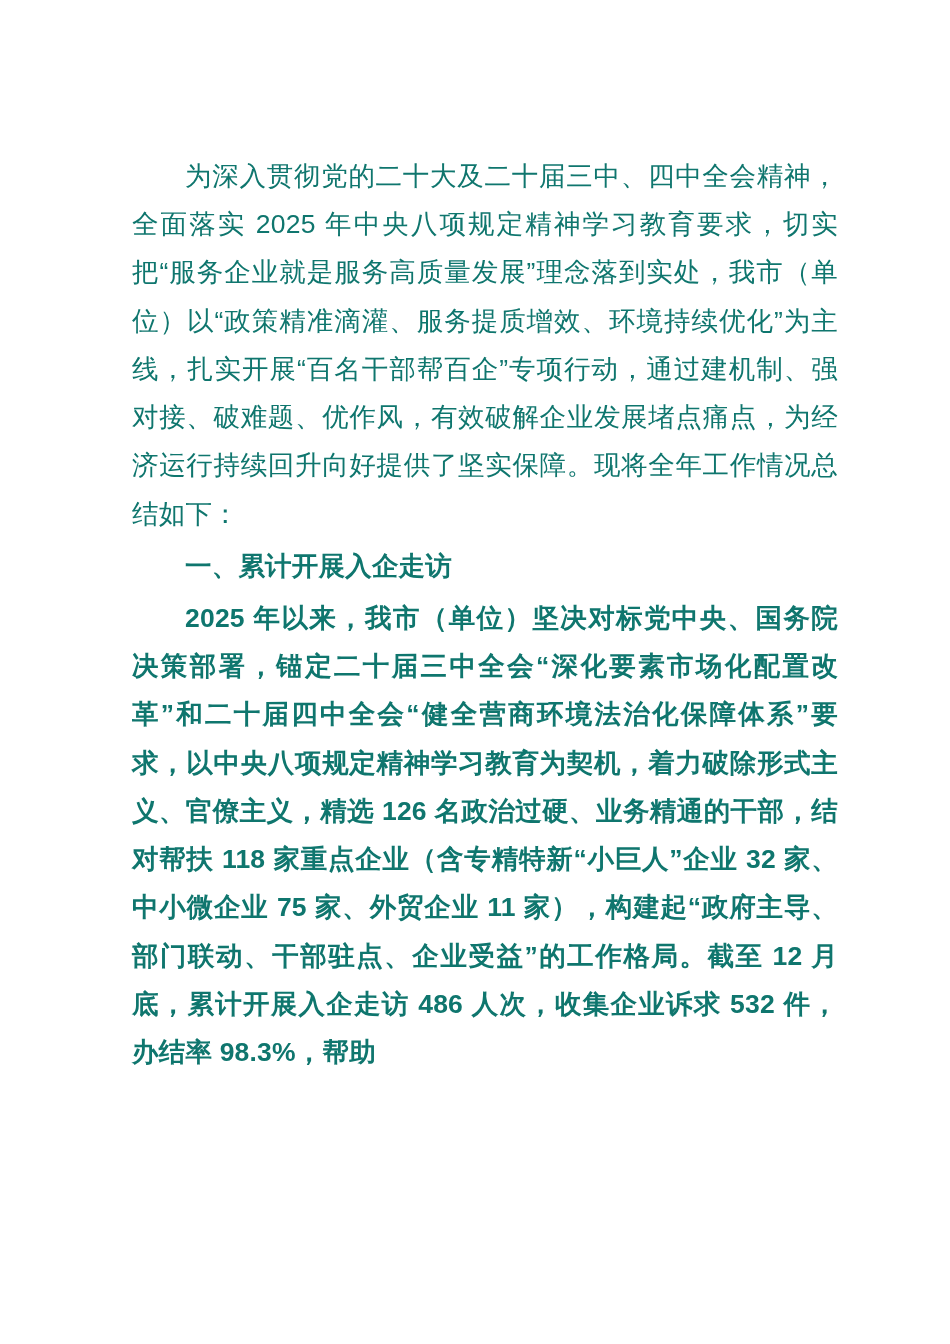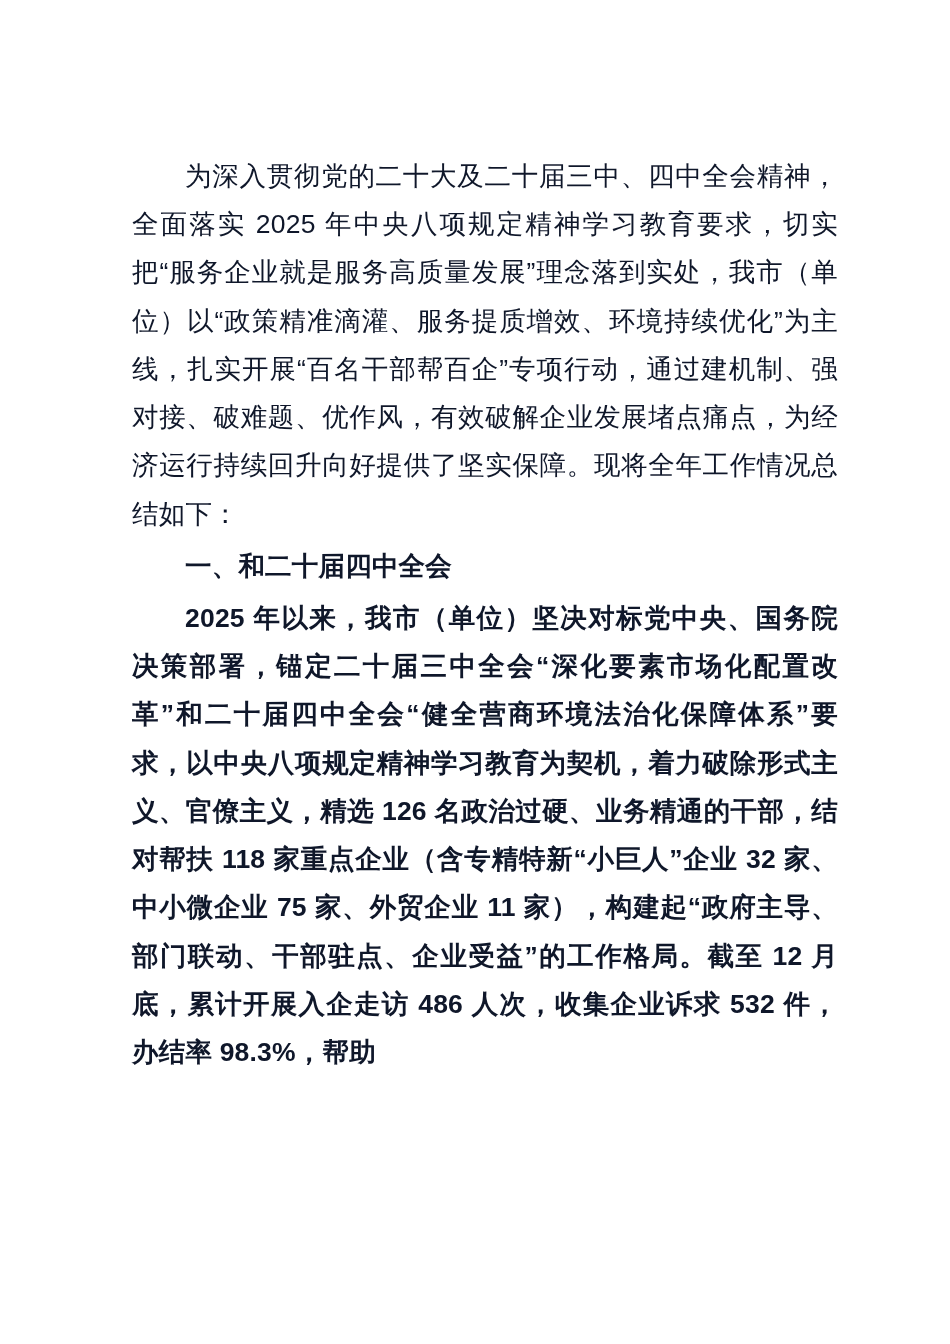--- a/index.html
+++ b/index.html
@@ -33,33 +33,33 @@
     color: #000000;
   }
   .para {
     font-size: 26.5px;
     line-height: 1.82;
     text-align: justify;
     text-justify: inter-ideograph;
     text-indent: 2em;
     margin: 0 0 4px 0;
     letter-spacing: 0.2px;
-    color: #0f172a;
+    color: #0f766e;
   }
   .para.heading {
     font-weight: 700;
   }
   .para:last-child {
     margin-bottom: 0;
     font-weight: bold;
   }
 </style>
 </head>
 <body>
 
 <div class="page">
 
   <p class="para">为深入贯彻党的二十大及二十届三中、四中全会精神，全面落实 2025 年中央八项规定精神学习教育要求，切实把“服务企业就是服务高质量发展”理念落到实处，我市（单位）以“政策精准滴灌、服务提质增效、环境持续优化”为主线，扎实开展“百名干部帮百企”专项行动，通过建机制、强对接、破难题、优作风，有效破解企业发展堵点痛点，为经济运行持续回升向好提供了坚实保障。现将全年工作情况总结如下：</p>
 
-  <p class="para heading">一、和二十届四中全会</p>
+  <p class="para heading">一、累计开展入企走访</p>
 
   <p class="para">2025 年以来，我市（单位）坚决对标党中央、国务院决策部署，锚定二十届三中全会“深化要素市场化配置改革”和二十届四中全会“健全营商环境法治化保障体系”要求，以中央八项规定精神学习教育为契机，着力破除形式主义、官僚主义，精选 126 名政治过硬、业务精通的干部，结对帮扶 118 家重点企业（含专精特新“小巨人”企业 32 家、中小微企业 75 家、外贸企业 11 家），构建起“政府主导、部门联动、干部驻点、企业受益”的工作格局。截至 12 月底，累计开展入企走访 486 人次，收集企业诉求 532 件，办结率 98.3%，帮助</p>
 </div>
 
 </body></html>

